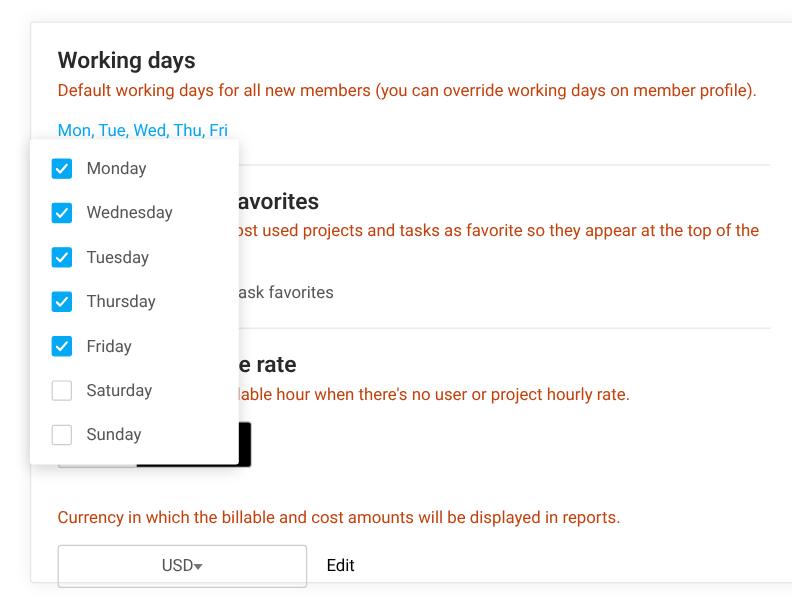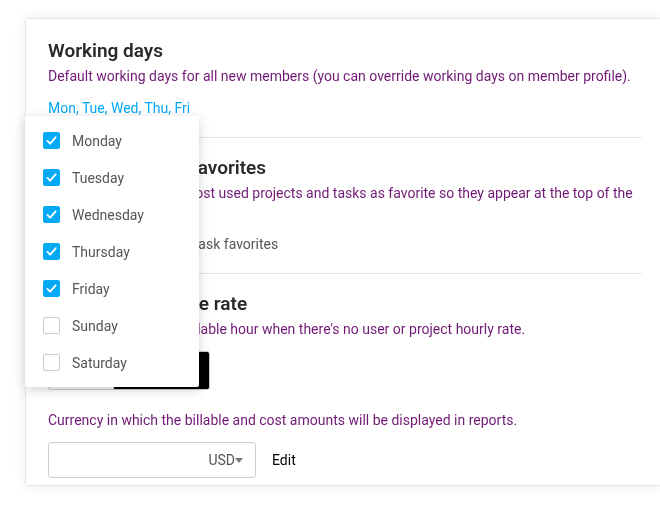--- a/index.html
+++ b/index.html
@@ -30,21 +30,21 @@
   }
   h2 {
     margin: 0 0 4px 0;
     font-size: 19px;
     font-weight: 600;
     color: #2a2a2a;
   }
   .desc {
     margin: 0 0 12px 0;
     font-size: 14px;
-    color: #701a75;
+    color: #c2410c;
     line-height: 1.45;
   }
   .link-line {
     font-size: 14px;
     color: #03a9f4;
     cursor: pointer;
   }
   .checkbox-row {
     display: flex;
     align-items: center;
@@ -85,21 +85,21 @@
     cursor: pointer;
     font-style: italic;
   }
   .currency-row { display: flex; align-items: center; gap: 16px; margin-top: 4px; }
   .select {
     border: 1px solid #c9ccd0;
     border-radius: 3px;
     padding: 9px 12px;
     width: 208px;
     display: flex;
-    justify-content: flex-end;
+    justify-content: center;
     align-items: center;
     font-size: 14px;
     color: #555;
     cursor: pointer;
   }
   .caret {
     width: 0; height: 0;
     border-left: 4px solid transparent;
     border-right: 4px solid transparent;
     border-top: 5px solid #777;
@@ -153,21 +153,21 @@
 
   <div class="section">
     <h2>Workspace billable rate</h2>
     <p class="desc">Default value of each billable hour when there's no user or project hourly rate.</p>
     <div class="rate-row">
       <div class="rate-value">0</div>
       <button class="btn-change">Change</button>
     </div>
   </div>
 
-  <div class="section" style="border-top:none; margin-top:20px; padding-top:0;">
+  <div class="section" style="border-top:none; margin-top:32px; padding-top:0;">
     <p class="desc">Currency in which the billable and cost amounts will be displayed in reports.</p>
     <div class="currency-row">
       <div class="select">
         <span>USD</span>
         <span class="caret"></span>
       </div>
       <span class="edit-link">Edit</span>
     </div>
   </div>
 
@@ -181,47 +181,47 @@
         </svg>
       </span>
       <span>Monday</span>
     </div>
     <div class="dropdown-item">
       <span class="checkbox checked">
         <svg viewBox="0 0 12 12">
           <path d="M1.5 6.5 L4.5 9.5 L10.5 2.5" stroke="#fff" stroke-width="2" fill="none" stroke-linecap="round" stroke-linejoin="round"></path>
         </svg>
       </span>
+      <span>Wednesday</span>
+    </div>
+    <div class="dropdown-item">
+      <span class="checkbox checked">
+        <svg viewBox="0 0 12 12">
+          <path d="M1.5 6.5 L4.5 9.5 L10.5 2.5" stroke="#fff" stroke-width="2" fill="none" stroke-linecap="round" stroke-linejoin="round"></path>
+        </svg>
+      </span>
       <span>Tuesday</span>
     </div>
     <div class="dropdown-item">
       <span class="checkbox checked">
         <svg viewBox="0 0 12 12">
           <path d="M1.5 6.5 L4.5 9.5 L10.5 2.5" stroke="#fff" stroke-width="2" fill="none" stroke-linecap="round" stroke-linejoin="round"></path>
         </svg>
       </span>
-      <span>Wednesday</span>
-    </div>
-    <div class="dropdown-item">
-      <span class="checkbox checked">
-        <svg viewBox="0 0 12 12">
-          <path d="M1.5 6.5 L4.5 9.5 L10.5 2.5" stroke="#fff" stroke-width="2" fill="none" stroke-linecap="round" stroke-linejoin="round"></path>
-        </svg>
-      </span>
       <span>Thursday</span>
     </div>
     <div class="dropdown-item">
       <span class="checkbox checked">
         <svg viewBox="0 0 12 12">
           <path d="M1.5 6.5 L4.5 9.5 L10.5 2.5" stroke="#fff" stroke-width="2" fill="none" stroke-linecap="round" stroke-linejoin="round"></path>
         </svg>
       </span>
       <span>Friday</span>
+    </div>
+    <div class="dropdown-item">
+      <span class="checkbox"></span>
+      <span>Saturday</span>
     </div>
     <div class="dropdown-item">
       <span class="checkbox"></span>
       <span>Sunday</span>
     </div>
-    <div class="dropdown-item">
-      <span class="checkbox"></span>
-      <span>Saturday</span>
-    </div>
   </div>
 
 </body></html>

